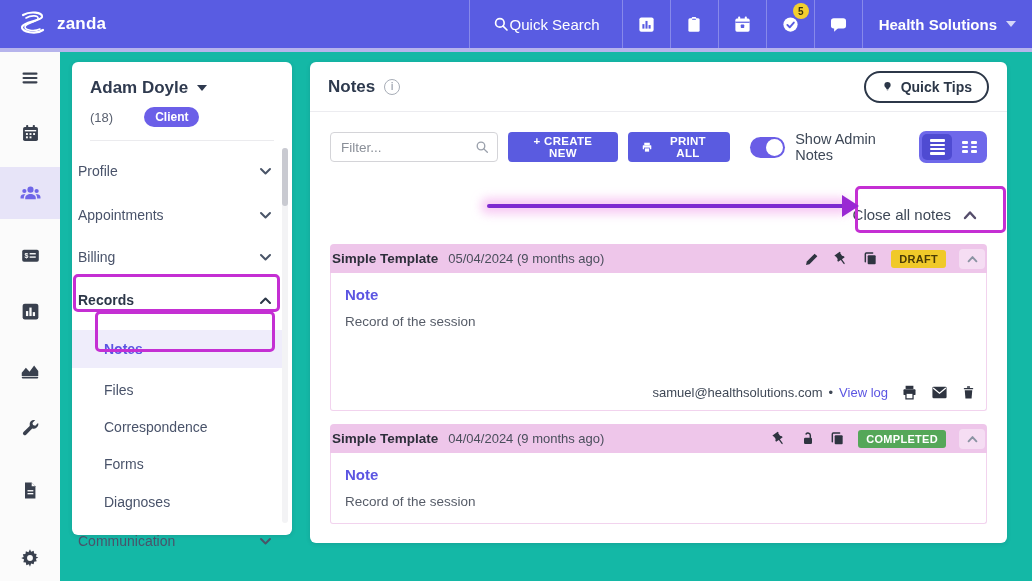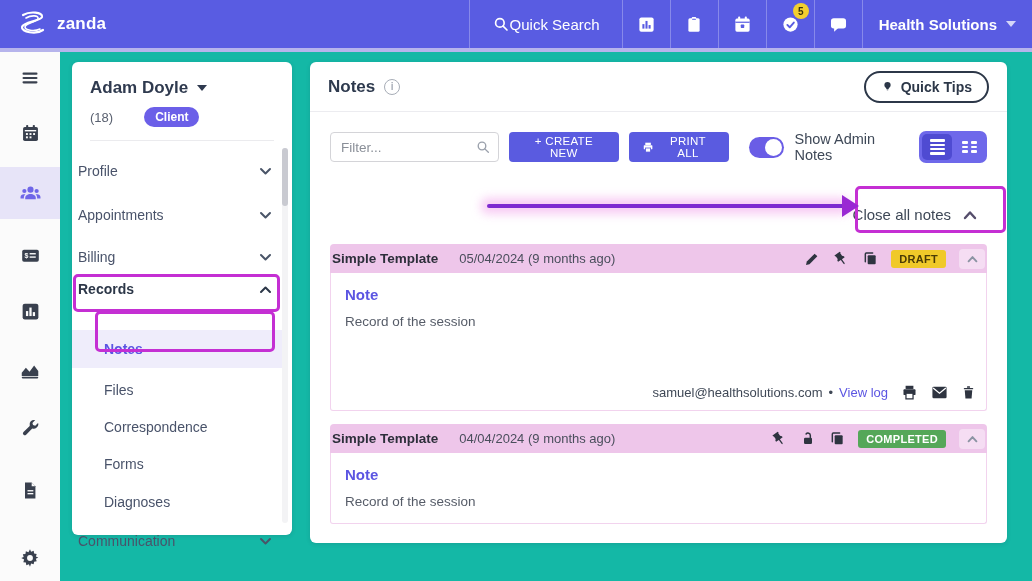--- a/index.html
+++ b/index.html
@@ -50,41 +50,41 @@
   .main-title-wrap { display:flex; align-items:center; gap:9px; }
   .main-title { font-size:17px; font-weight:700; color:#2e3a4e; }
   .info-icon { width:16px; height:16px; border:1.5px solid #a7adb7; border-radius:50%; color:#a7adb7; font-size:10px; font-weight:700; display:inline-flex; align-items:center; justify-content:center; }
   .quick-tips { display:flex; align-items:center; gap:7px; border:2px solid #2c3748; border-radius:17px; background:#fff; padding:6px 15px; font-size:14px; font-weight:600; color:#2c3748; cursor:pointer; }
 
   .toolbar { position:absolute; left:20px; right:20px; top:70px; height:30px; display:flex; align-items:center; gap:10px; }
   .filter-wrap { position:relative; width:180px; height:30px; }
   .filter-wrap input { width:100%; height:100%; border:1px solid #d4d4d8; border-radius:4px; padding:0 30px 0 10px; font-size:13.5px; color:#333; font-family:"Liberation Sans", sans-serif; outline:none; }
   .filter-wrap input::placeholder { color:#8a8f98; }
   .filter-search { position:absolute; right:8px; top:7px; }
-  .btn-purple { height:30px; background:#5a5be0; border:none; border-radius:4px; color:#fff; font-size:11.5px; font-weight:400; letter-spacing:.3px; padding:0 13px; display:flex; align-items:center; gap:6px; cursor:pointer; font-family:"Liberation Sans", sans-serif; }
+  .btn-purple { height:30px; background:#5a5be0; border:none; border-radius:4px; color:#fff; font-size:11.5px; font-weight:700; letter-spacing:.3px; padding:0 13px; display:flex; align-items:center; gap:6px; cursor:pointer; font-family:"Liberation Sans", sans-serif; }
   .toggle-wrap { display:flex; align-items:center; gap:10px; margin-left:10px; }
   .toggle { position:relative; width:38px; height:21px; background:#6a5de6; border-radius:11px; cursor:pointer; }
   .toggle-knob { position:absolute; right:2px; top:2px; width:17px; height:17px; background:#fff; border-radius:50%; }
   .toggle-label { font-size:14.5px; color:#3e4857; }
   .view-group { margin-left:auto; background:#6e68ea; border-radius:7px; padding:3px; display:flex; gap:2px; }
   .view-seg { width:30px; height:26px; border-radius:5px; display:flex; align-items:center; justify-content:center; cursor:pointer; }
   .view-seg.active { background:#4f4bd2; }
   .bars-list { display:flex; flex-direction:column; gap:2px; }
   .bars-list i { display:block; width:15px; height:2.4px; background:#fff; border-radius:1px; }
   .bars-grid { display:flex; gap:3px; }
   .bars-grid .col { display:flex; flex-direction:column; gap:2px; }
   .bars-grid i { display:block; width:6px; height:2.4px; background:#fff; border-radius:1px; }
 
   .close-row { position:absolute; right:30px; top:144px; display:flex; align-items:center; gap:12px; font-size:15px; color:#3e4857; cursor:pointer; z-index:2; }
 
   
   .note-card { position:absolute; left:20px; width:657px; }
   .note-hdr { height:29px; background:#eec6ea; border-radius:4px 4px 0 0; display:flex; align-items:center; padding:0 2px; }
   .note-title { font-size:13.5px; font-weight:700; color:#2d2f3b; }
-  .note-date { font-size:13px; color:#4a4e5c; margin-left:21px; }
+  .note-date { font-size:13px; color:#4a4e5c; margin-left:10px; }
   .hdr-icons { margin-left:auto; display:flex; align-items:center; gap:13px; }
   .hdr-icons svg { cursor:pointer; }
   .status-badge { font-size:11px; font-weight:700; padding:3px 8px; border-radius:3px; letter-spacing:.3px; }
   .status-draft { background:#f0c929; color:#4a3b05; }
   .status-completed { background:#55a759; color:#fff; }
   .collapse-btn { width:26px; height:20px; background:#f5ddf3; border-radius:4px; display:flex; align-items:center; justify-content:center; cursor:pointer; }
   .note-body { position:relative; background:#fff; border:1px solid #f2d3ee; border-top:none; border-radius:0 0 3px 3px; }
   .note-heading { font-size:15px; font-weight:700; color:#5b55e2; padding:13px 14px 0 14px; }
   .note-text { font-size:13.5px; color:#565c68; padding:11px 14px 0 14px; }
   .note-footer { position:absolute; right:10px; bottom:9px; display:flex; align-items:center; gap:13px; }
@@ -262,21 +262,21 @@
         <svg class="chev" width="13" height="9" viewBox="0 0 13 9">
             <polyline points="2,2 6.5,6.5 11,2" stroke="#4a5568" stroke-width="2" fill="none" stroke-linecap="round" stroke-linejoin="round"></polyline>
           </svg>
       </div>
       <div class="menu-item" style="top:104px">
         <span>Billing</span>
         <svg class="chev" width="13" height="9" viewBox="0 0 13 9">
             <polyline points="2,2 6.5,6.5 11,2" stroke="#4a5568" stroke-width="2" fill="none" stroke-linecap="round" stroke-linejoin="round"></polyline>
           </svg>
       </div>
-      <div class="menu-item records" style="top:136px">
+      <div class="menu-item records" style="top:147px">
         <span>Records</span>
         <svg class="chev" width="13" height="9" viewBox="0 0 13 9">
             <polyline points="2,7 6.5,2.5 11,7" stroke="#2c3748" stroke-width="2" fill="none" stroke-linecap="round" stroke-linejoin="round"></polyline>
           </svg>
       </div>
       <div class="menu-item sub notes-active" style="top:196px">
         <span>Notes</span>
       </div>
       <div class="menu-item sub" style="top:237px">
         <span>Files</span>

